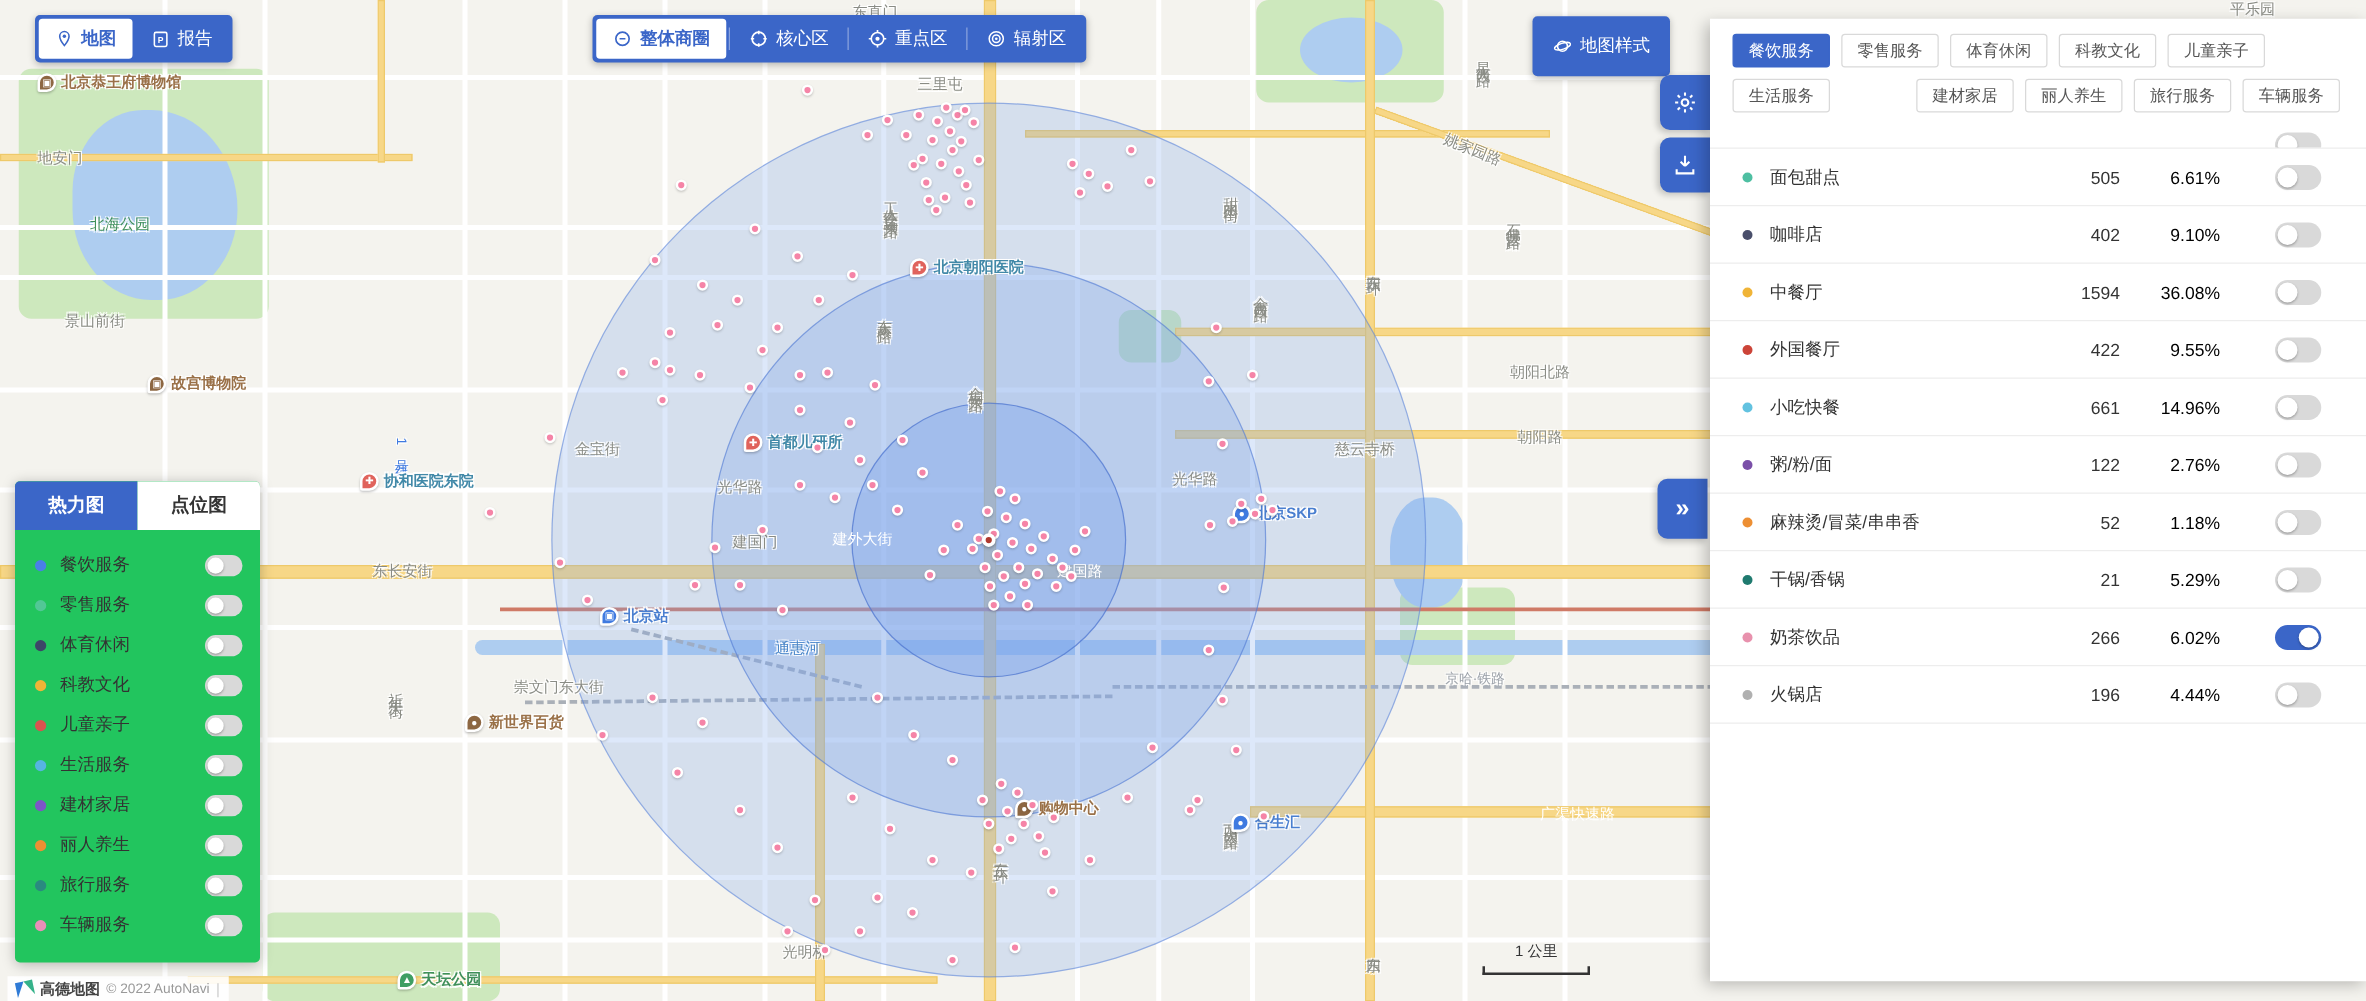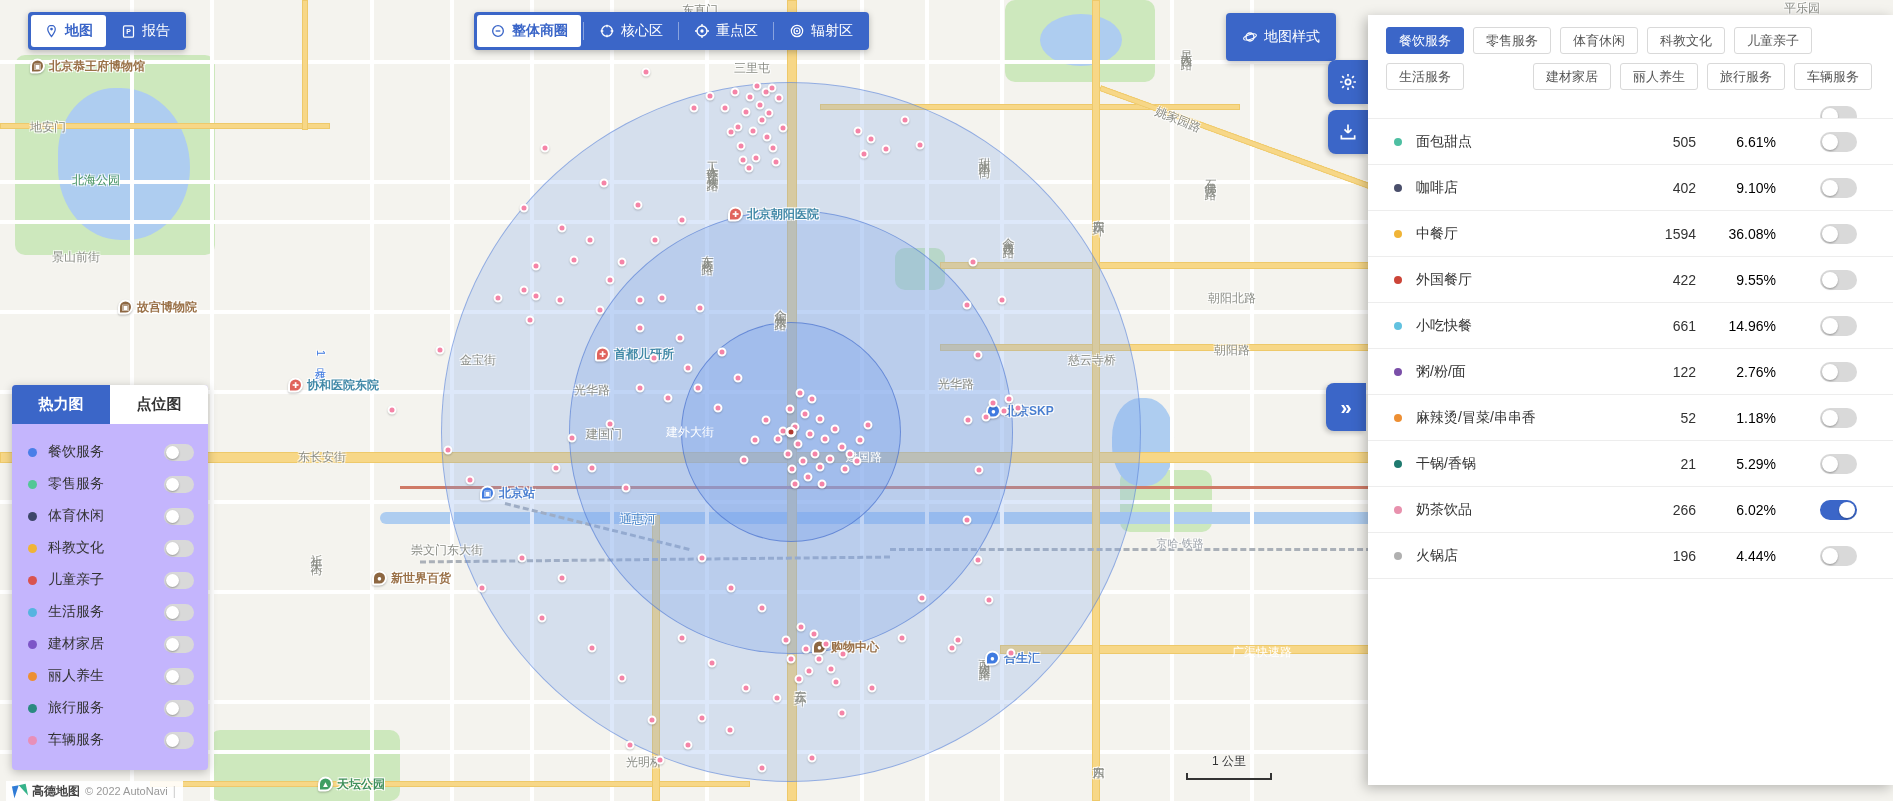--- a/index.html
+++ b/index.html
@@ -44,21 +44,21 @@
     color:#fff; font-size:14px; cursor:pointer; }
   .bluebar .seg.active { background:#fff; color:var(--primary); font-weight:bold; }
   .bluebar .vdiv { width:1px; height:18px; background:rgba(255,255,255,.4); }
   .bluebar svg { display:block; }
 
   
   .sidebtn { position:absolute; width:40px; height:44px; background:var(--primary); border-radius:8px 0 0 8px;
     display:flex; align-items:center; justify-content:center; color:#fff; box-shadow:-2px 2px 5px rgba(0,0,0,.2); cursor:pointer; }
 
   
-  #left-panel { position:absolute; left:12px; top:385px; width:196px; background:#c4b5fd; border-radius:4px;
+  #left-panel { position:absolute; left:12px; top:385px; width:196px; background:#22c55e; border-radius:4px;
     box-shadow:0 2px 10px rgba(0,0,0,.25); overflow:hidden; }
   #left-tabs { display:flex; }
   #left-tabs .ltab { flex:1; height:39px; display:flex; align-items:center; justify-content:center;
     font-size:15px; color:#333; background:#fff; cursor:pointer;font-weight:bold; }
   #left-tabs .ltab.active { background:var(--primary); color:#fff; font-weight:bold; }
   #left-list { padding:12px 14px 14px 16px; }
   .lrow { display:flex; align-items:center; height:32px; }
   .lrow .ldot { width:9px; height:9px; border-radius:50%; margin-right:11px; flex:none; }
   .lrow .ltext { flex:1; font-size:14px; color:#333; }
 

